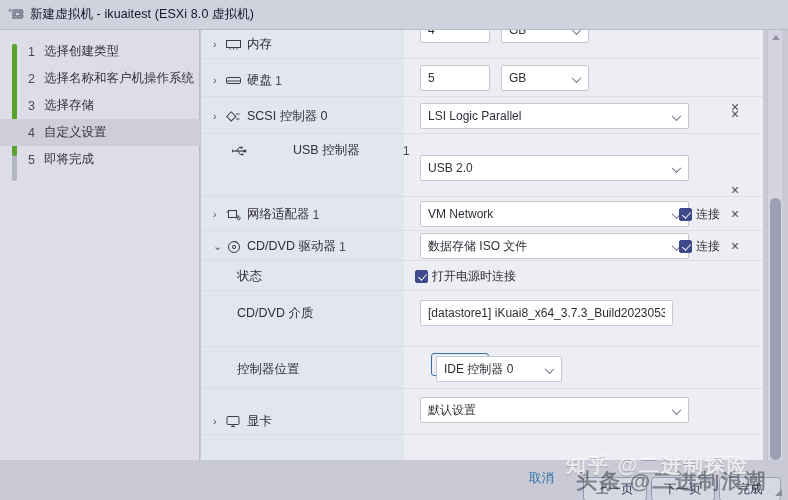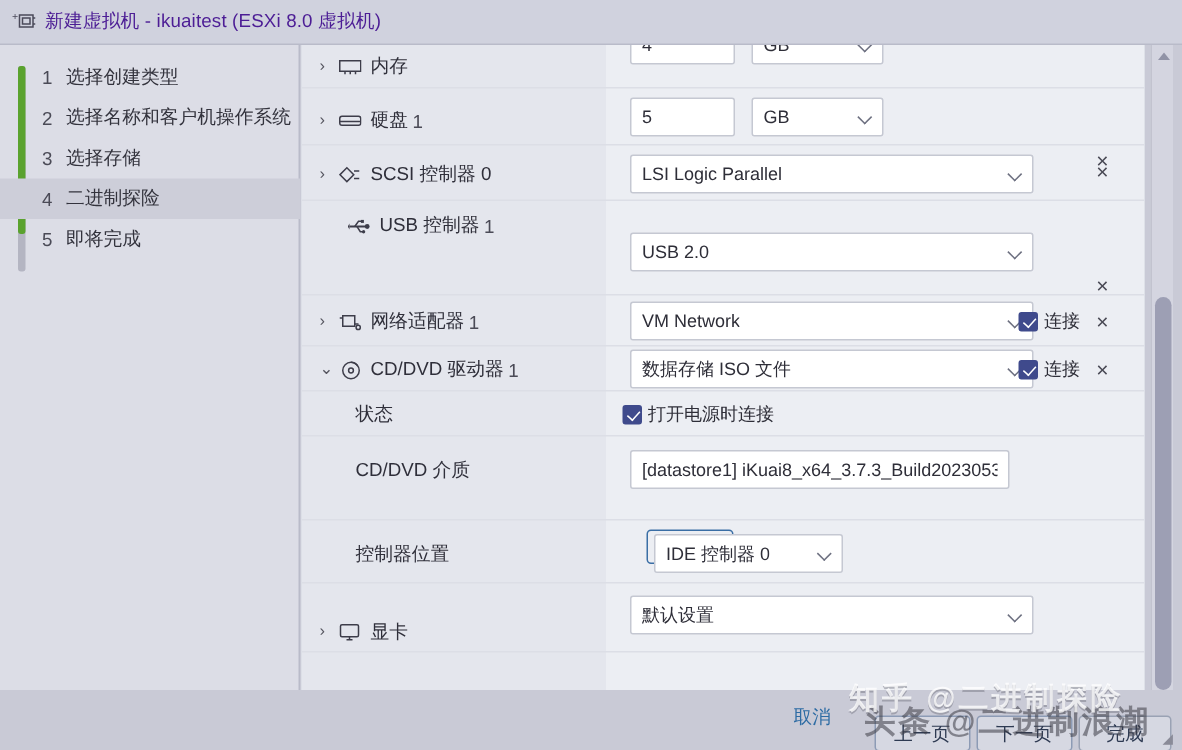--- a/index.html
+++ b/index.html
@@ -26,21 +26,21 @@
     padding-left: 6px;
   }
   .titlebar .tb-icon {
     width: 20px; height: 18px;
     display: flex; align-items: center; justify-content: center;
     color: #4a4a5a;
     flex: none;
   }
   .titlebar .tb-title {
     font-size: 12.5px;
-    color: #4c1d95;
+    color: #0f172a;
     margin-left: 4px;
     white-space: nowrap;
     letter-spacing: 0.1px;
   }
 
   
   .sidebar {
     position: absolute; left: 0; top: 30px;
     width: 200px; height: 430px;
     background: #dcdde6;
@@ -107,21 +107,21 @@
   }
 
   .rlabel {
     position: absolute;
     left: 12px;
     display: flex; align-items: center;
     font-size: 12.5px;
     color: #2f2f3a;
     white-space: nowrap;
   }
-  .rlabel.indent { left: 30px; }
+  .rlabel.indent { left: 30px; gap: 40px; }
   .caret {
     width: 12px; flex: none;
     color: #55555f;
     font-size: 11px;
     line-height: 1;
     display: inline-block;
   }
   .dev-icon {
     width: 17px; height: 14px; flex: none;
     margin-right: 5px;
@@ -331,21 +331,21 @@
       <div class="step">
         <span class="num">2</span>
         <span class="lbl">选择名称和客户机操作系统</span>
       </div>
       <div class="step">
         <span class="num">3</span>
         <span class="lbl">选择存储</span>
       </div>
       <div class="step active">
         <span class="num">4</span>
-        <span class="lbl">二进制探险</span>
+        <span class="lbl">自定义设置</span>
       </div>
       <div class="step">
         <span class="num">5</span>
         <span class="lbl">即将完成</span>
       </div>
     </div>
   </div>
 
   <div class="content">
     <div class="col-left-bg"></div>

